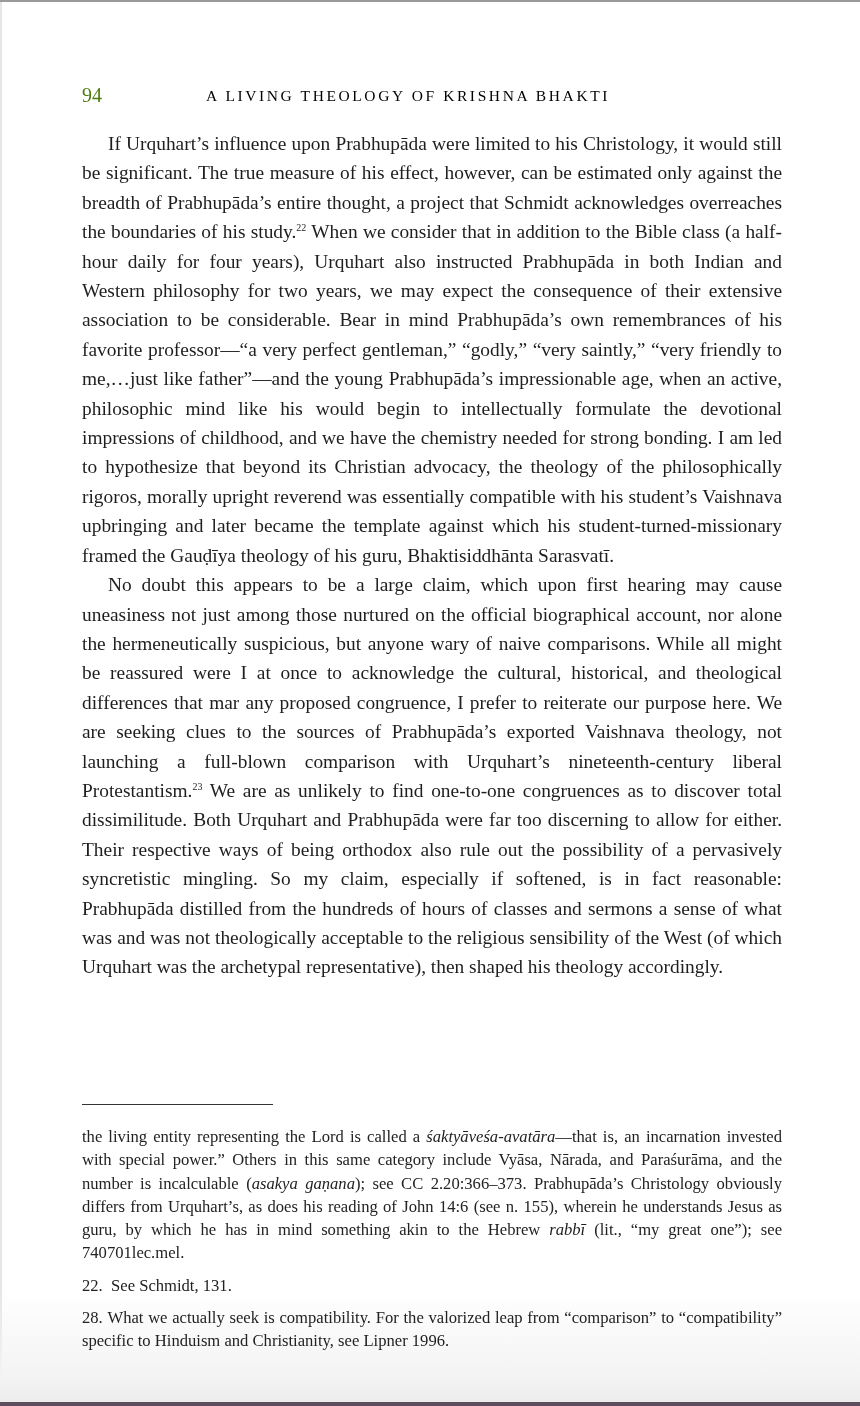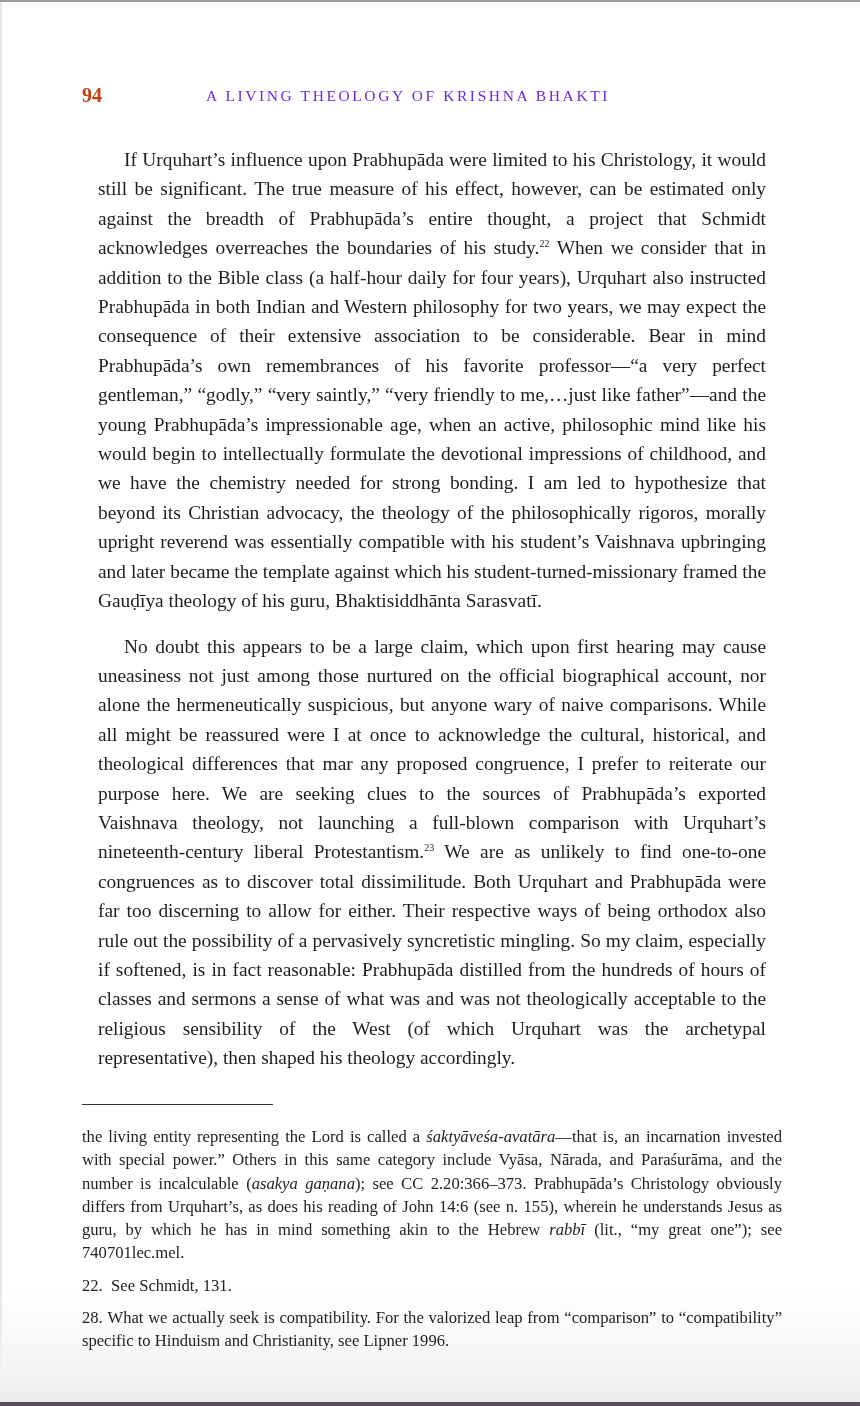--- a/index.html
+++ b/index.html
@@ -14,29 +14,29 @@
   .left-edge { position: absolute; left: 0; top: 2px; width: 2px; height: 1380px; background: #e6e6e6; }
   .bottom-fade {
     position: absolute; left: 0; top: 1290px; width: 860px; height: 112px;
     background: linear-gradient(to bottom, rgba(255,255,255,0) 0%, #f3f3f3 80%, #ececec 100%);
   }
   .bottom-bar { position: absolute; left: 0; top: 1402px; width: 860px; height: 4px; background: #5e4d5e; }
 
   .page { position: absolute; left: 82px; top: 0; width: 700px; }
 
   .running-head { position: absolute; top: 84px; left: 0; width: 700px; height: 26px; }
-  .page-number { position: absolute; left: 0; top: 0; font-size: 20px; color: #c2410c; font-weight: bold; }
+  .page-number { position: absolute; left: 0; top: 0; font-size: 20px; color: #4d7c0f; }
   .running-title {
     position: absolute; left: 124px; top: 3px;
-    font-size: 15.5px; letter-spacing: 2.6px; color: #6d28d9;
+    font-size: 15.5px; letter-spacing: 2.6px; color: #000000;
   }
 
   .body-text { position: absolute; top: 129px; left: 0; width: 700px; }
   .para {
-    margin: 16px; font-size: 19.4px; line-height: 29.4px;
+    margin: 0; font-size: 19.4px; line-height: 29.4px;
     text-align: justify; text-indent: 26px;
   }
   .para sup { font-size: 10px; vertical-align: 7px; line-height: 0; }
 
   .fn-rule { position: absolute; top: 1104px; left: 0; width: 191px; height: 1px; background: #333; }
   .footnotes { position: absolute; top: 1119px; left: 0; width: 700px; margin-top: 6px; }
   .fn {
     margin: 0 0 9px 0; font-size: 16.6px; line-height: 23.3px;
     text-align: justify; color: #222;
   }

